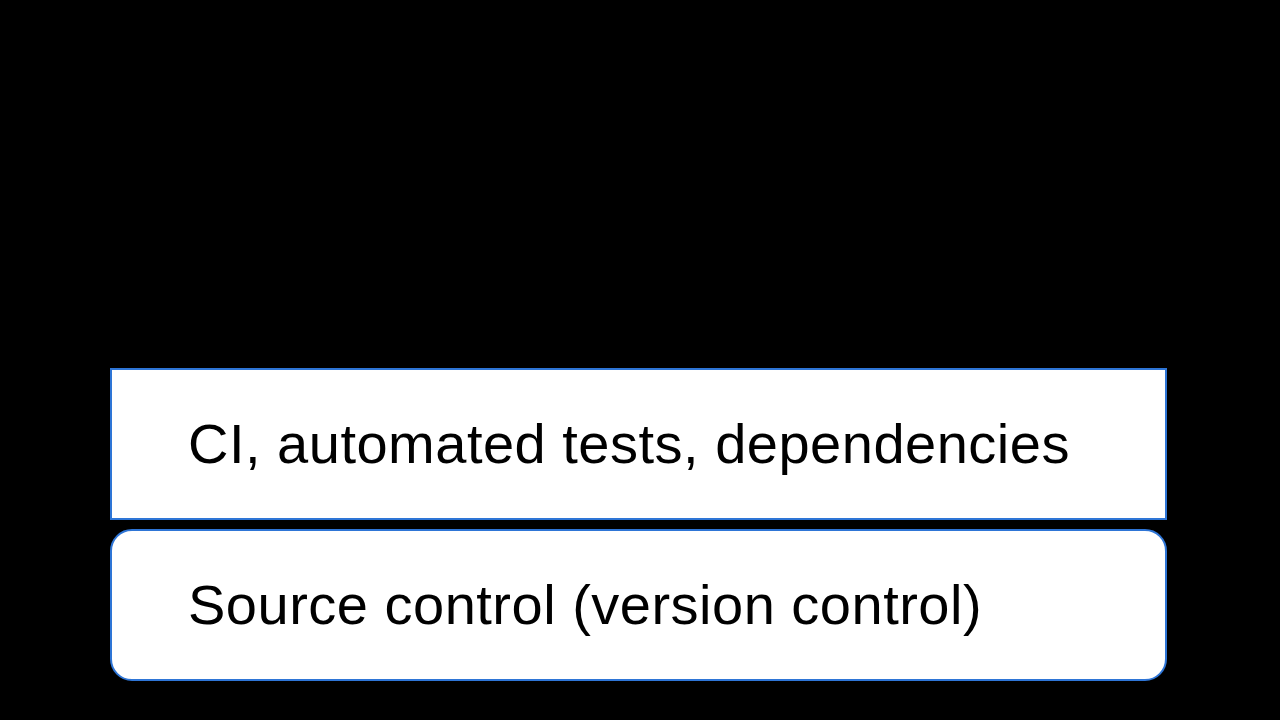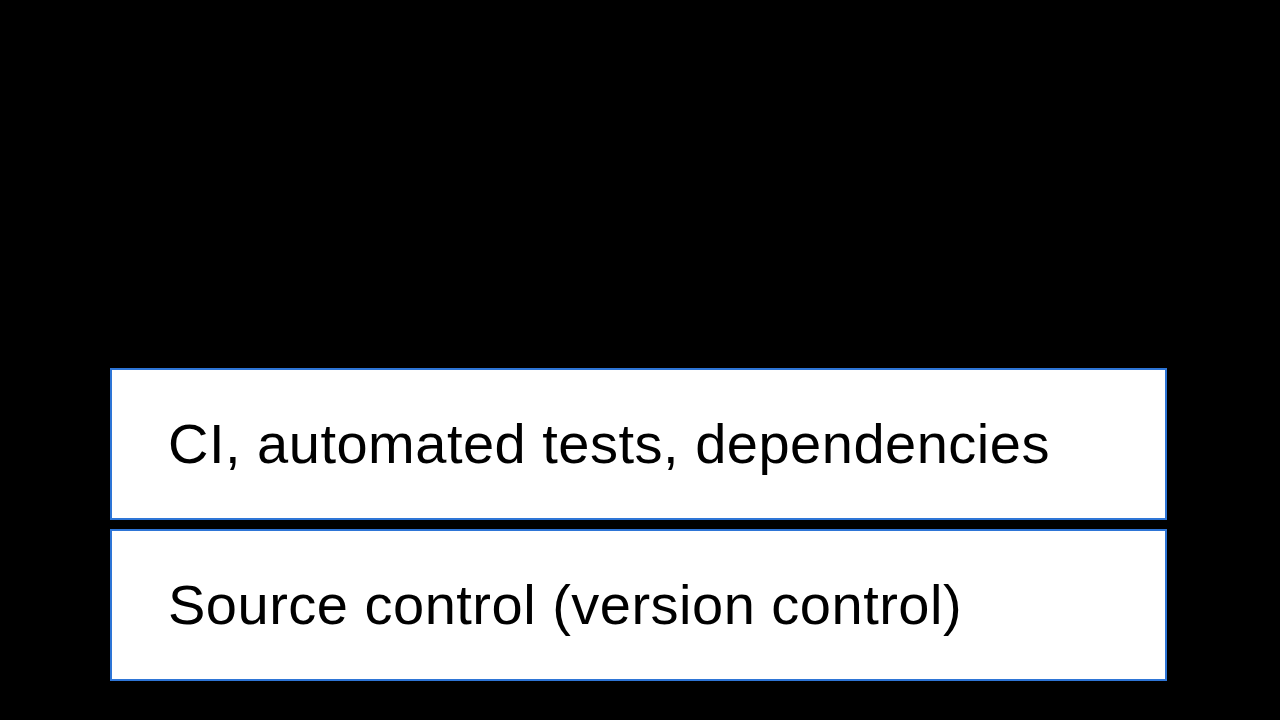--- a/index.html
+++ b/index.html
@@ -16,37 +16,38 @@
     width: 1280px;
     height: 720px;
   }
   .box {
     position: absolute;
     background: #ffffff;
     border: 2px solid #2e75d6;
     box-sizing: border-box;
     display: flex;
     align-items: center;
-    padding-left: 56px;
+    padding-left: 76px;
     color: #000000;
     font-size: 56px;
     line-height: 1.1;
     letter-spacing: 0.5px;
   }
   #box-top {
     left: 110px;
     top: 368px;
     width: 1057px;
     height: 152px;
   }
   #box-bottom {
     left: 110px;
     top: 529px;
     width: 1057px;
     height: 152px;
+    border-radius: 22px;
   }
 </style>
 </head>
 <body>
 
 <div class="stage">
 
   <div id="box-top" class="box">
     <span>CI, automated tests, dependencies</span>
   </div>

